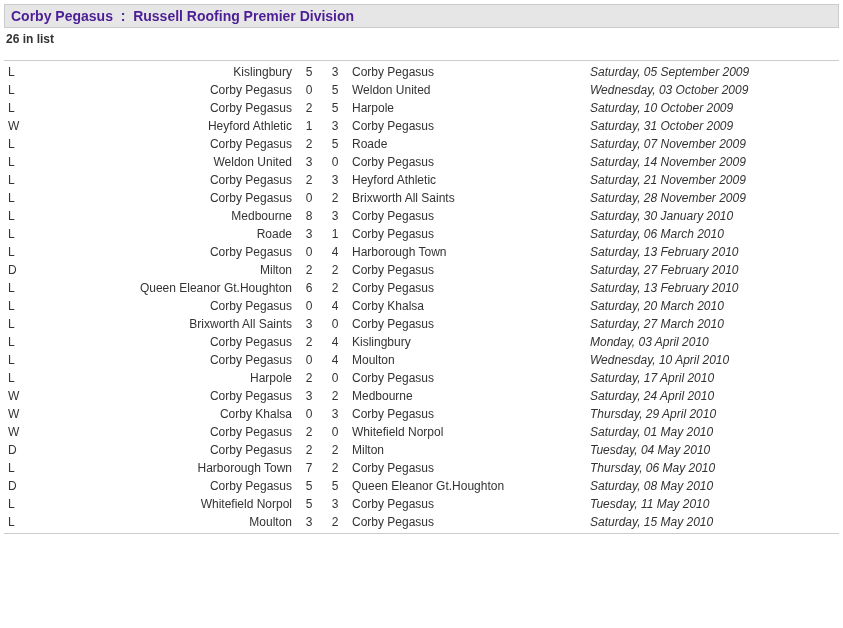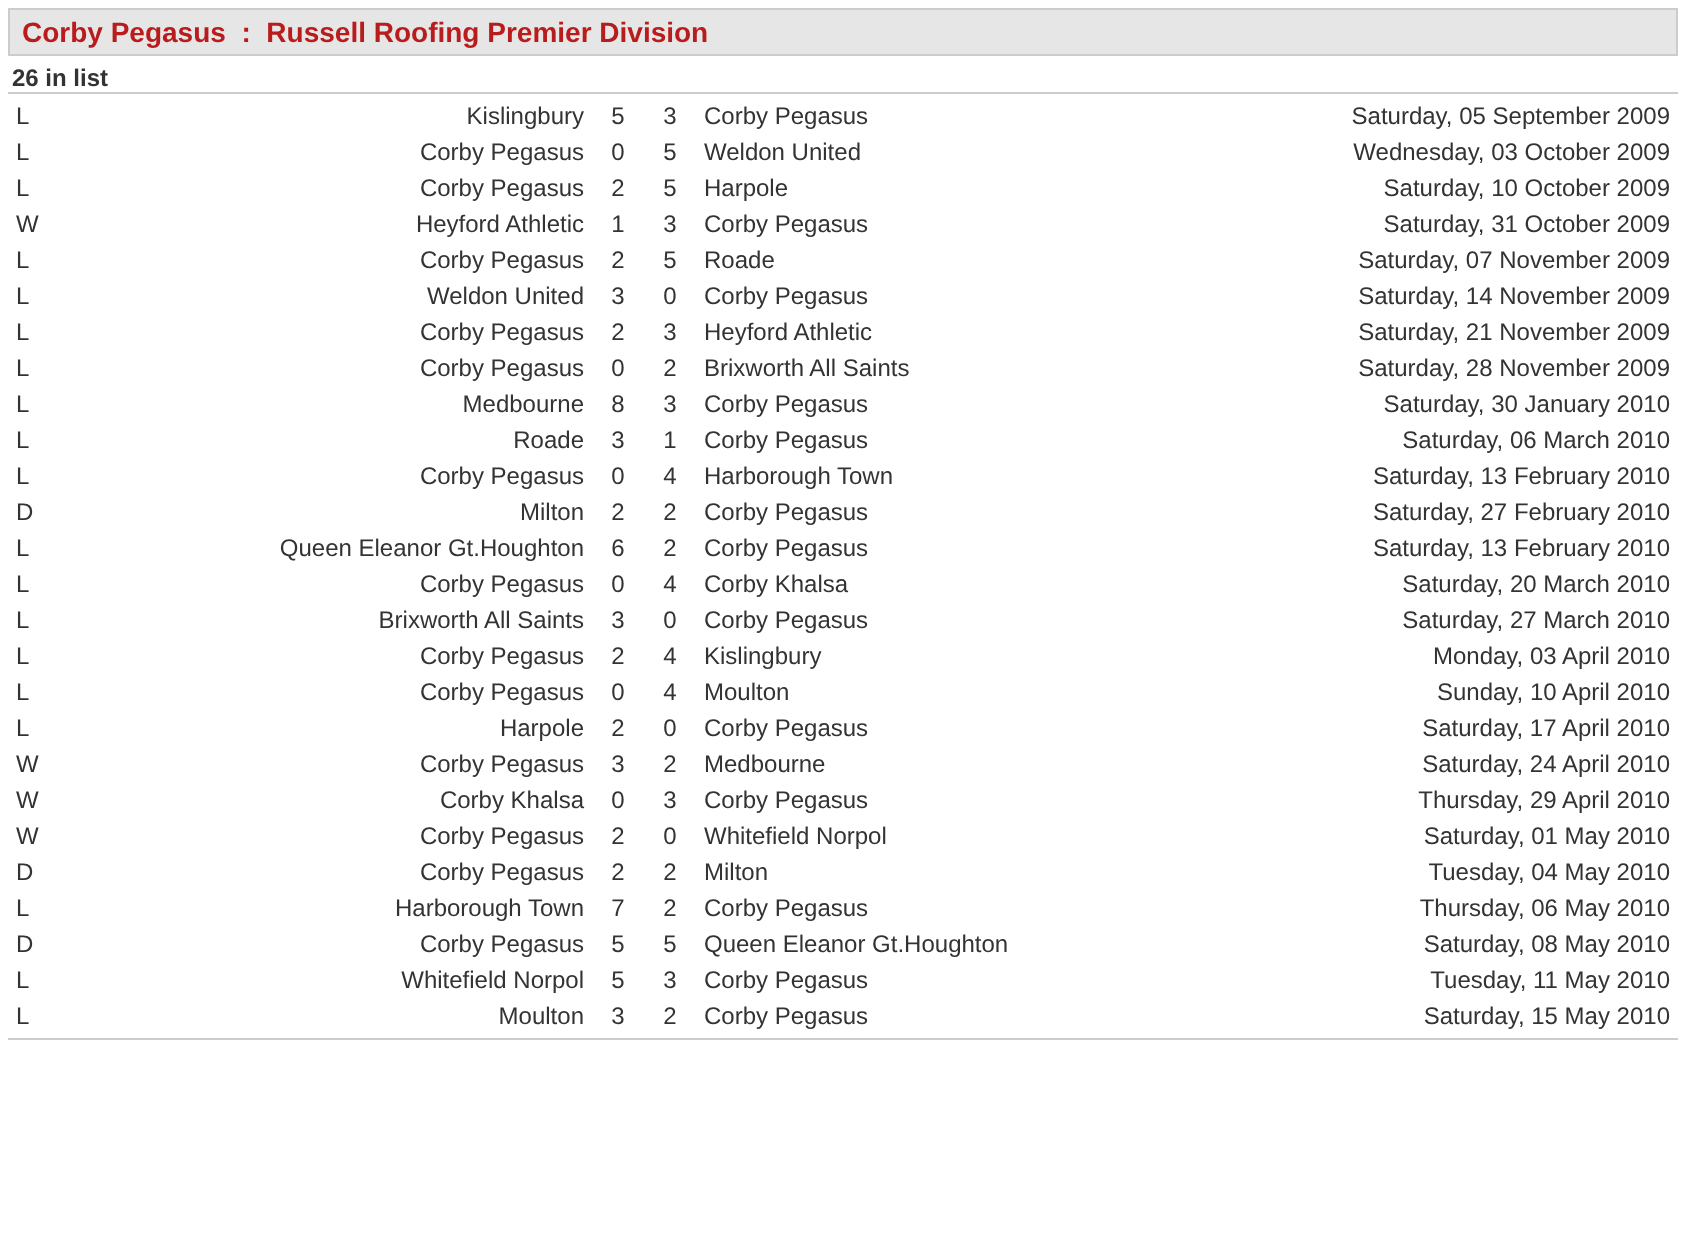--- a/index.html
+++ b/index.html
@@ -9,44 +9,44 @@
     margin: 0;
     padding: 4px;
     background: #fff;
   }
   .header {
     background: #e6e6e6;
     border: 1px solid #ccc;
     padding: 3px 6px;
     font-size: 14px;
     font-weight: bold;
-    color: #b91c1c;
+    color: #4c1d95;
   }
   .count {
     font-weight: bold;
-    padding: 4px 2px 0 2px;
+    padding: 4px 2px 14px 2px;
     border-bottom: 1px solid #ccc;
     margin-bottom: 2px;
   }
   table {
     border-collapse: collapse;
     width: 100%;
   }
   td {
     padding: 2px 4px;
     vertical-align: middle;
     font-size: 12px;
     white-space: nowrap;
   }
   .col-result { width: 18px; }
   .col-home   { width: 258px; text-align: right; }
   .col-hs     { width: 18px; text-align: center; }
   .col-as     { width: 18px; text-align: center; }
   .col-away   { width: 230px; text-align: left; }
-  .col-date   { text-align: right; }
+  .col-date   { text-align: left; font-style: italic; }
   tbody tr:last-child td { border-bottom: 1px solid #ccc; padding-bottom:4px;}
 </style>
 </head>
 <body>
 
 <div class="header">
   <span>Corby Pegasus</span>
   &nbsp;<span>:</span>&nbsp;
   <span>Russell Roofing Premier Division</span>
 </div>
@@ -182,21 +182,21 @@
         <td class="col-as">4</td>
         <td class="col-away">Kislingbury</td>
         <td class="col-date">Monday, 03 April 2010</td>
       </tr>
       <tr>
         <td class="col-result">L</td>
         <td class="col-home">Corby Pegasus</td>
         <td class="col-hs">0</td>
         <td class="col-as">4</td>
         <td class="col-away">Moulton</td>
-        <td class="col-date">Sunday, 10 April 2010</td>
+        <td class="col-date">Wednesday, 10 April 2010</td>
       </tr>
       <tr>
         <td class="col-result">L</td>
         <td class="col-home">Harpole</td>
         <td class="col-hs">2</td>
         <td class="col-as">0</td>
         <td class="col-away">Corby Pegasus</td>
         <td class="col-date">Saturday, 17 April 2010</td>
       </tr>
       <tr>

